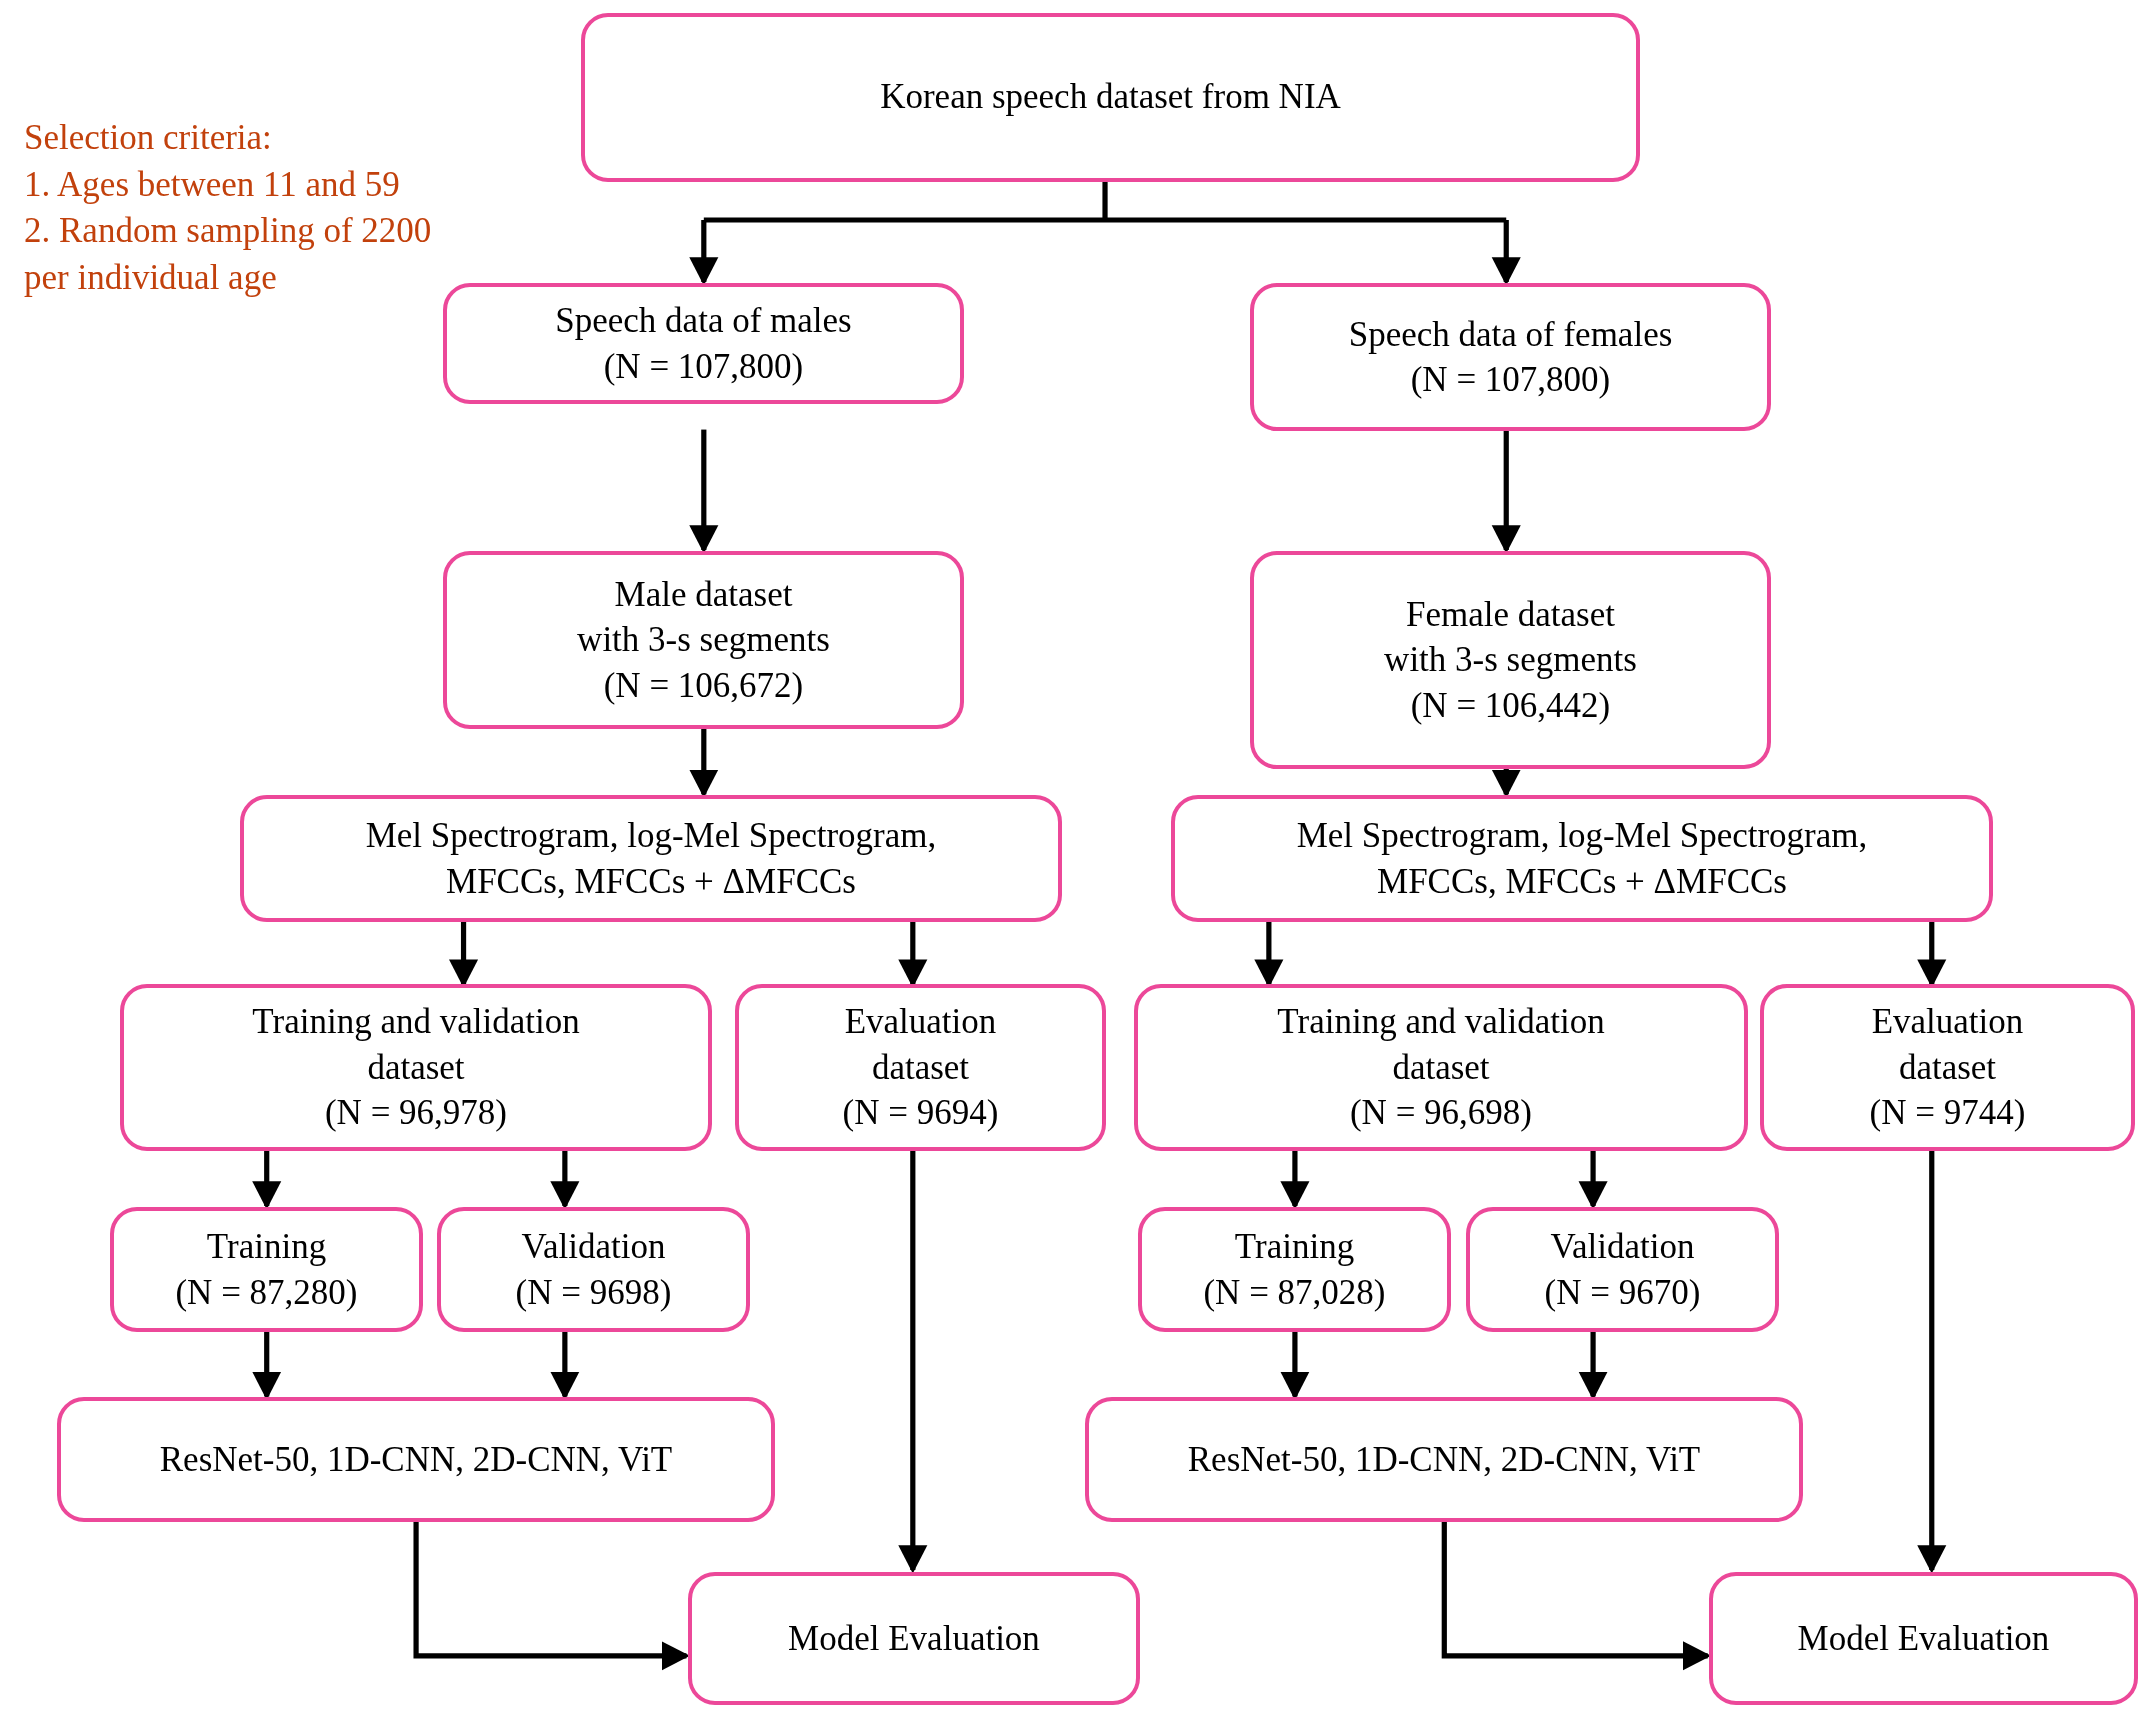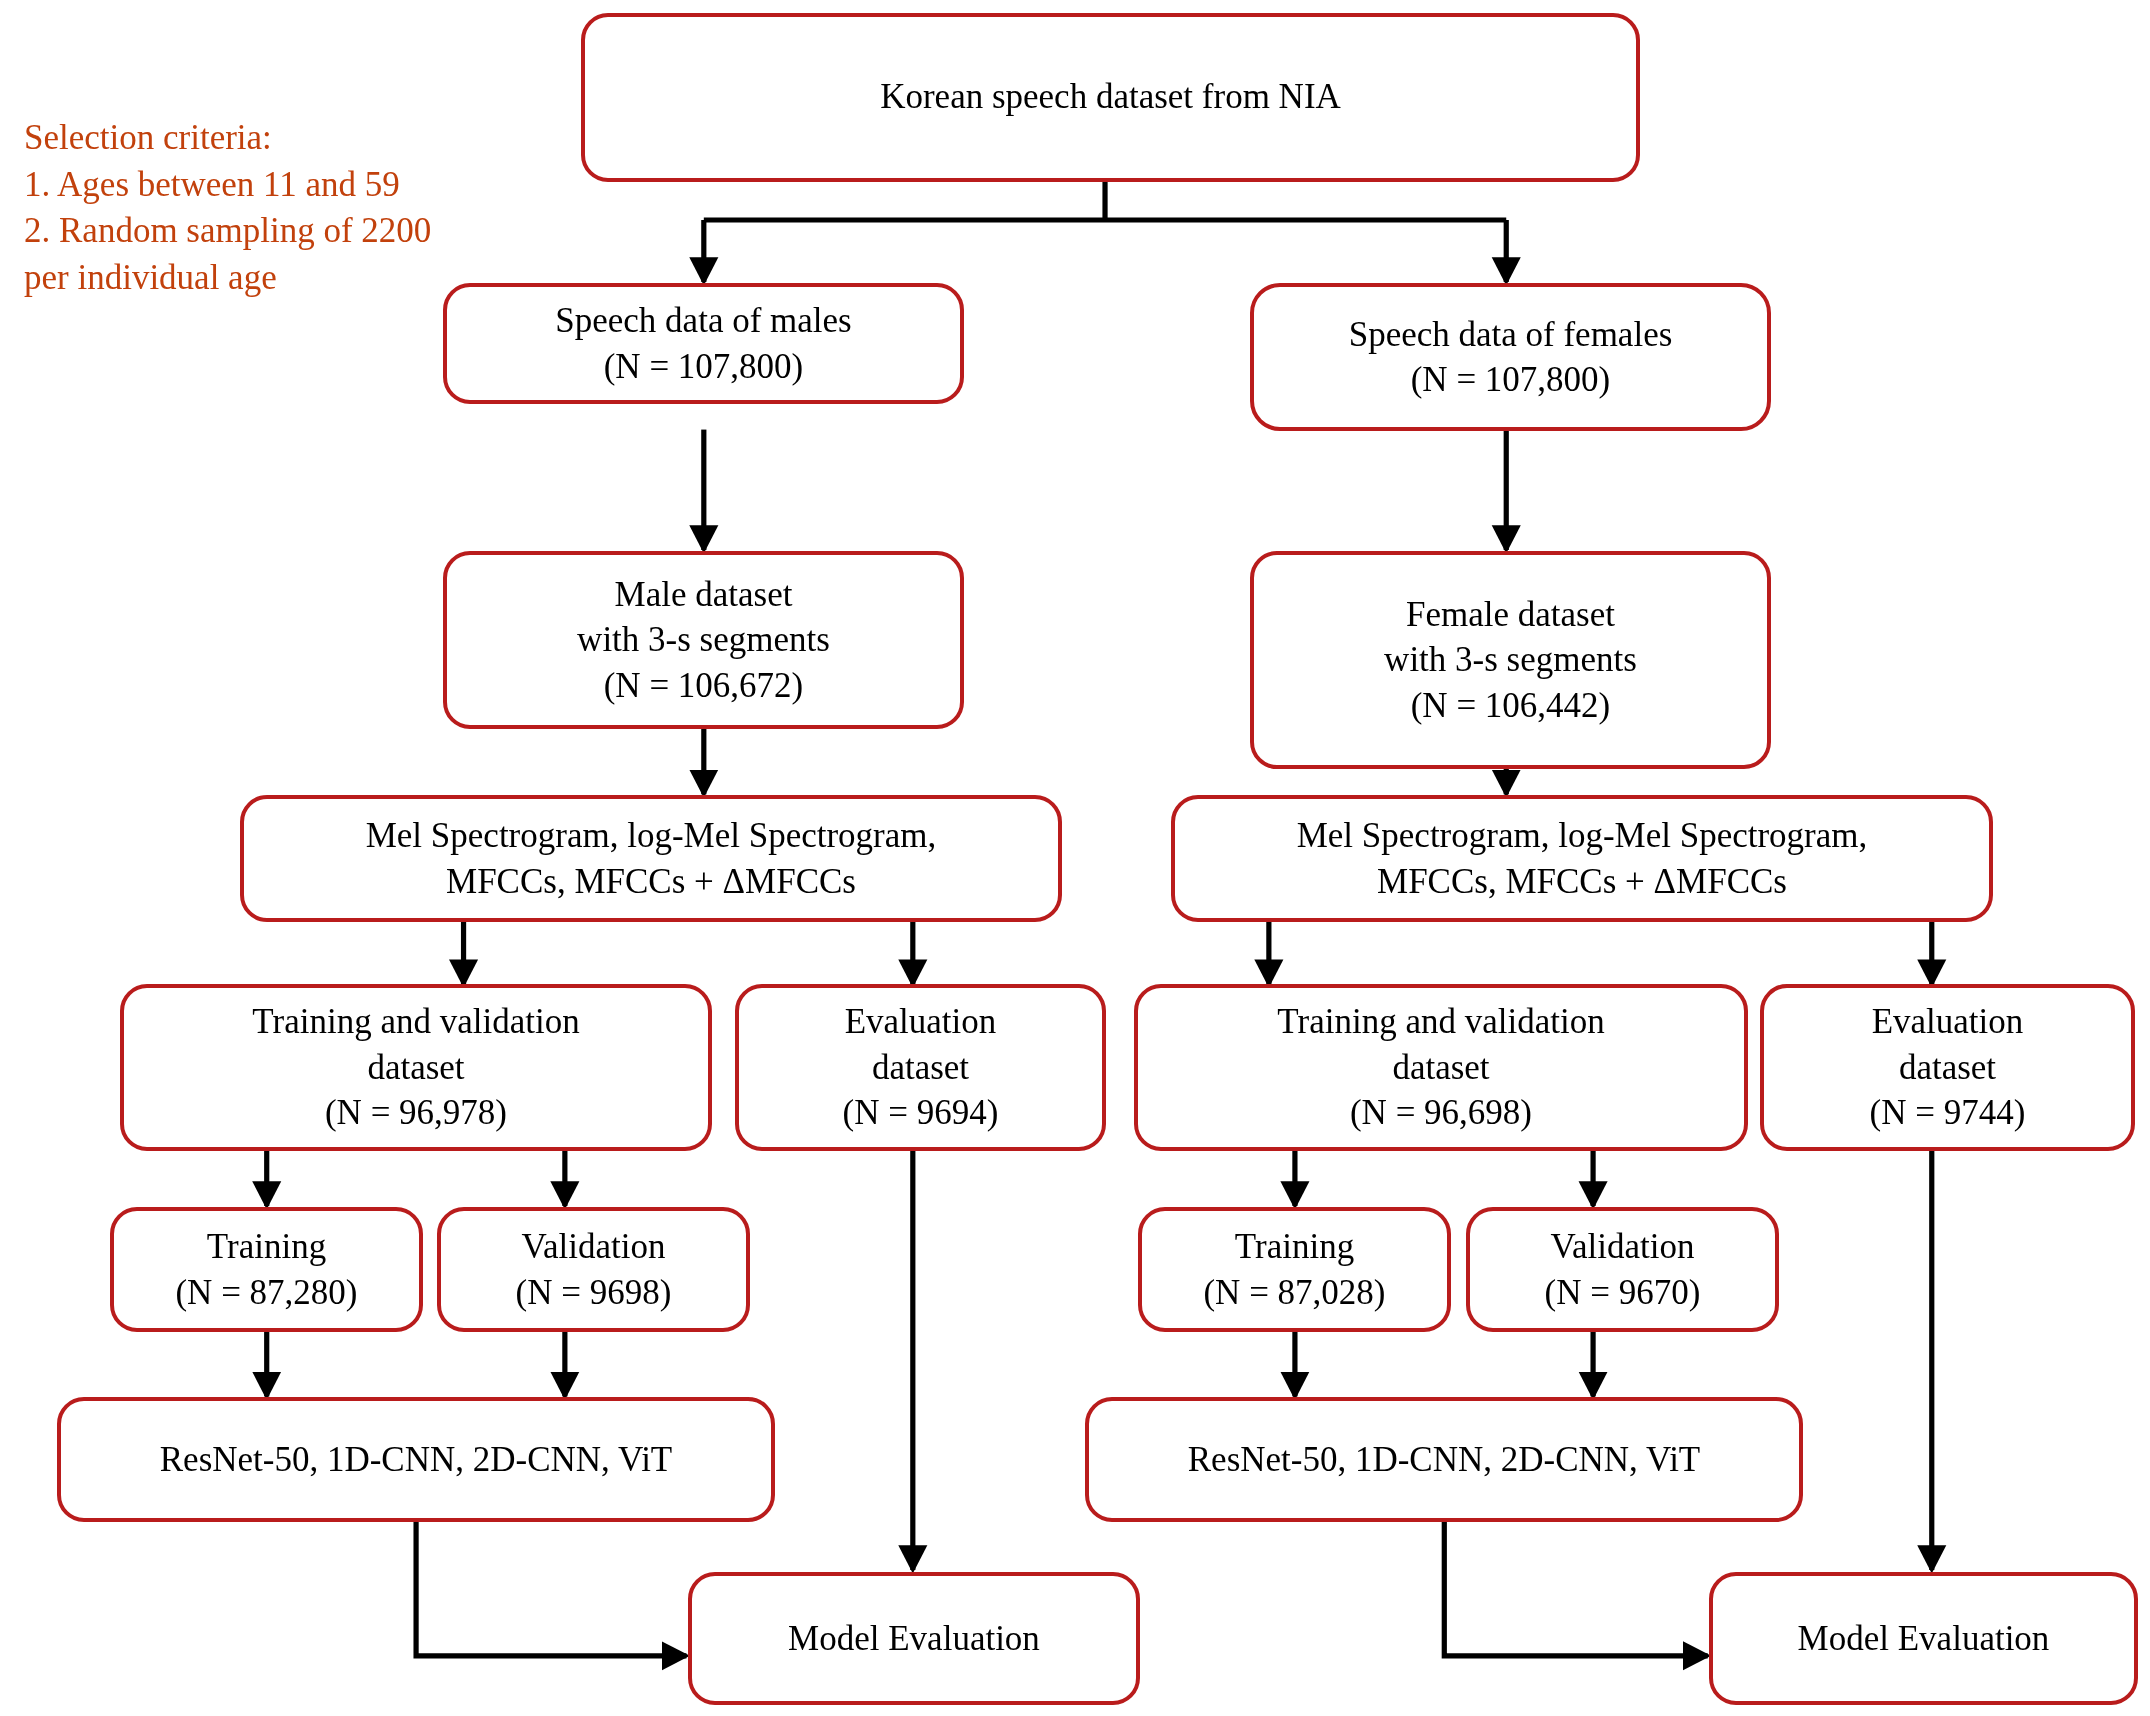--- a/index.html
+++ b/index.html
@@ -7,21 +7,21 @@
     position:relative;
     width:2151px;height:1716px;
     background:#ffffff;
     font-family:"Liberation Serif","DejaVu Serif",serif;
     overflow:hidden;
   }
   svg.flow{position:absolute;left:0;top:0;width:2151px;height:1716px;}
   .node-box{
     position:absolute;
     box-sizing:border-box;
-    border:4px solid #b91c1c;
+    border:4px solid #ec4899;
     border-radius:27px;
     background:#ffffff;
     display:flex;
     align-items:center;
     justify-content:center;
     text-align:center;
     color:#000000;
     line-height:1.30;
     font-size:35px;
     padding:2.3px 8px;
@@ -87,21 +87,21 @@
 1. Ages between 11 and 59
 2. Random sampling of 2200
      per individual age</div>
 
 
   <div class="node-box" style="left:581px;top:12.7px;width:1059px;height:169px;">Korean speech dataset from NIA</div>
 
   <div class="node-box" style="left:443px;top:283px;width:521px;height:121px;">Speech data of males
 (N = 107,800)</div>
 
-  <div class="node-box" style="left:1250px;top:283px;width:521px;height:148px;border-radius:30px;">Speech data of females
+  <div class="node-box" style="left:1250px;top:283px;width:521px;height:148px;">Speech data of females
 (N = 107,800)</div>
 
   <div class="node-box" style="left:443px;top:551px;width:521px;height:178px;">Male dataset
 with 3-s segments
 (N = 106,672)</div>
 
   <div class="node-box" style="left:1250px;top:551px;width:521px;height:218px;">Female dataset
 with 3-s segments
 (N = 106,442)</div>
 

